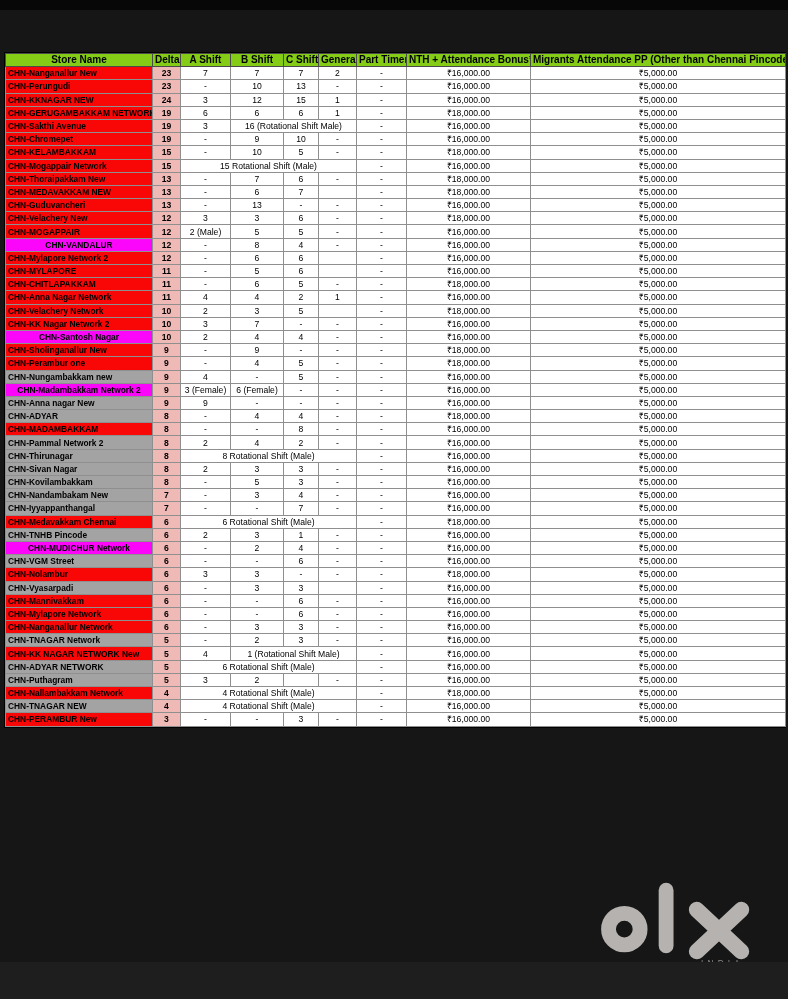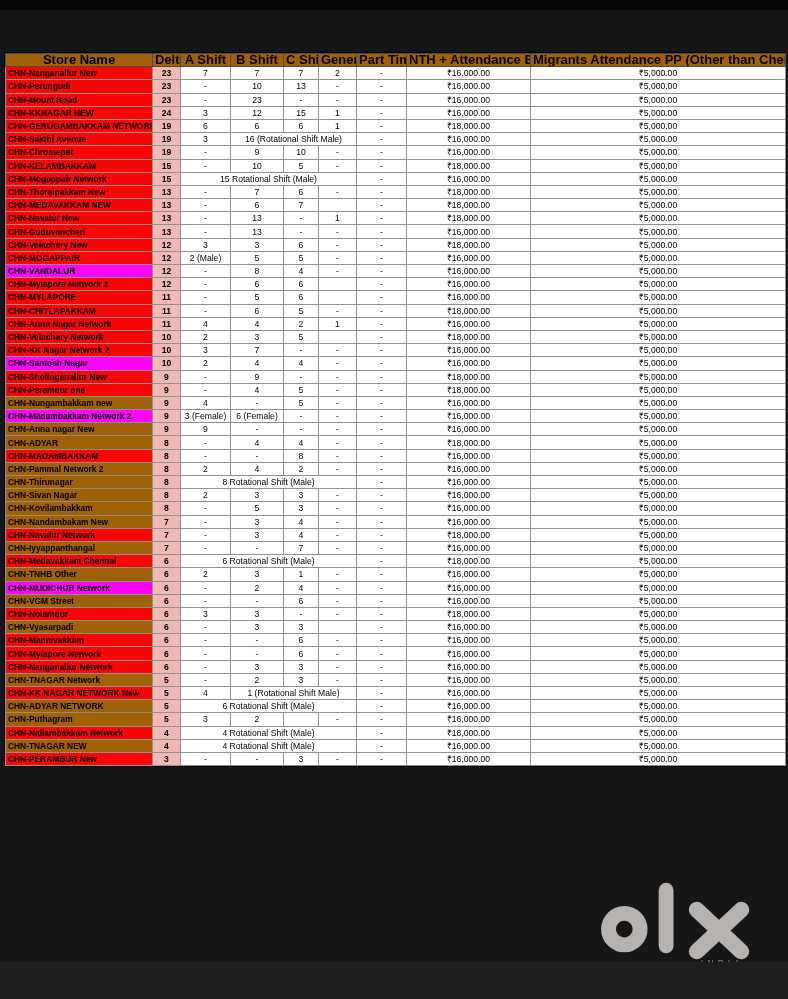--- a/index.html
+++ b/index.html
@@ -9,25 +9,25 @@
   }
   .top-strip{position:absolute;left:0;top:0;width:788px;height:10px;background:#070707;}
   .bottom-strip{position:absolute;left:0;top:962px;width:788px;height:37px;background:#1e1e1e;}
   .table-wrap{position:absolute;left:4px;top:52px;width:780px;background:#fff;border:1px solid #000;}
   table{border-collapse:collapse;table-layout:fixed;width:780px;}
   th,td{
     border:1px solid #8f8f8f;height:12.2px;line-height:12px;
     font-size:8.6px;padding:0 2px;overflow:hidden;white-space:nowrap;
     text-align:center;color:#000;background:#fff;
   }
-  th{background:#a16207;font-weight:bold;font-size:13px;border:1px solid #4a4a4a;}
+  th{background:#84cc16;font-weight:bold;font-size:10px;border:1px solid #4a4a4a;}
   td.name{text-align:left;font-weight:bold;font-size:8.4px;margin-left:17px;}
   td.bg-red{background:#f90606;}
-  td.bg-magenta{background:#fb06fb;}
-  td.bg-light{background:#a16207;}
+  td.bg-magenta{background:#fb06fb;text-align:center;}
+  td.bg-light{background:#a3a3a3;}
   td.delta{background:#efb9b6;font-weight:bold;}
   td.money{background:#fff;}
   .olx{position:absolute;right:32px;top:866px;width:164px;text-align:right;}
   .olx svg{display:block;}
 </style>
 </head>
 <body>
 
 <div class="top-strip"></div>
 
@@ -74,31 +74,20 @@
           <td class="delta">23</td>
           <td colspan="1">-</td>
           <td colspan="1">10</td>
           <td colspan="1">13</td>
           <td colspan="1">-</td>
           <td colspan="1">-</td>
           <td class="money">₹16,000.00</td>
           <td class="money">₹5,000.00</td>
         </tr>
         <tr>
-          <td class="name bg-red">CHN-Mount Road</td>
-          <td class="delta">23</td>
-          <td colspan="1">-</td>
-          <td colspan="1">23</td>
-          <td colspan="1">-</td>
-          <td colspan="1">-</td>
-          <td colspan="1">-</td>
-          <td class="money">₹16,000.00</td>
-          <td class="money">₹5,000.00</td>
-        </tr>
-        <tr>
           <td class="name bg-red">CHN-KKNAGAR NEW</td>
           <td class="delta">24</td>
           <td colspan="1">3</td>
           <td colspan="1">12</td>
           <td colspan="1">15</td>
           <td colspan="1">1</td>
           <td colspan="1">-</td>
           <td class="money">₹16,000.00</td>
           <td class="money">₹5,000.00</td>
         </tr>
@@ -163,31 +152,20 @@
           <td class="money">₹18,000.00</td>
           <td class="money">₹5,000.00</td>
         </tr>
         <tr>
           <td class="name bg-red">CHN-MEDAVAKKAM NEW</td>
           <td class="delta">13</td>
           <td colspan="1">-</td>
           <td colspan="1">6</td>
           <td colspan="1">7</td>
           <td colspan="1"></td>
-          <td colspan="1">-</td>
-          <td class="money">₹18,000.00</td>
-          <td class="money">₹5,000.00</td>
-        </tr>
-        <tr>
-          <td class="name bg-red">CHN-Navalur New</td>
-          <td class="delta">13</td>
-          <td colspan="1">-</td>
-          <td colspan="1">13</td>
-          <td colspan="1">-</td>
-          <td colspan="1">1</td>
           <td colspan="1">-</td>
           <td class="money">₹18,000.00</td>
           <td class="money">₹5,000.00</td>
         </tr>
         <tr>
           <td class="name bg-red">CHN-Guduvancheri</td>
           <td class="delta">13</td>
           <td colspan="1">-</td>
           <td colspan="1">13</td>
           <td colspan="1">-</td>
@@ -429,51 +407,40 @@
           <td class="delta">7</td>
           <td colspan="1">-</td>
           <td colspan="1">3</td>
           <td colspan="1">4</td>
           <td colspan="1">-</td>
           <td colspan="1">-</td>
           <td class="money">₹16,000.00</td>
           <td class="money">₹5,000.00</td>
         </tr>
         <tr>
-          <td class="name bg-red">CHN-Navalur Network</td>
-          <td class="delta">7</td>
-          <td colspan="1">-</td>
-          <td colspan="1">3</td>
-          <td colspan="1">4</td>
-          <td colspan="1">-</td>
-          <td colspan="1">-</td>
-          <td class="money">₹18,000.00</td>
-          <td class="money">₹5,000.00</td>
-        </tr>
-        <tr>
           <td class="name bg-light">CHN-Iyyappanthangal</td>
           <td class="delta">7</td>
           <td colspan="1">-</td>
           <td colspan="1">-</td>
           <td colspan="1">7</td>
           <td colspan="1">-</td>
           <td colspan="1">-</td>
           <td class="money">₹16,000.00</td>
           <td class="money">₹5,000.00</td>
         </tr>
         <tr>
           <td class="name bg-red">CHN-Medavakkam Chennai</td>
           <td class="delta">6</td>
           <td colspan="4">6 Rotational Shift (Male)</td>
           <td colspan="1">-</td>
           <td class="money">₹18,000.00</td>
           <td class="money">₹5,000.00</td>
         </tr>
         <tr>
-          <td class="name bg-light">CHN-TNHB Other</td>
+          <td class="name bg-light">CHN-TNHB Pincode</td>
           <td class="delta">6</td>
           <td colspan="1">2</td>
           <td colspan="1">3</td>
           <td colspan="1">1</td>
           <td colspan="1">-</td>
           <td colspan="1">-</td>
           <td class="money">₹16,000.00</td>
           <td class="money">₹5,000.00</td>
         </tr>
         <tr>

